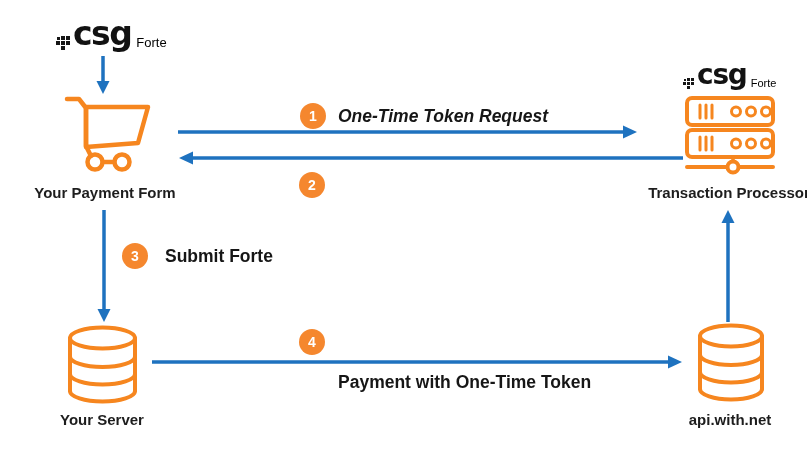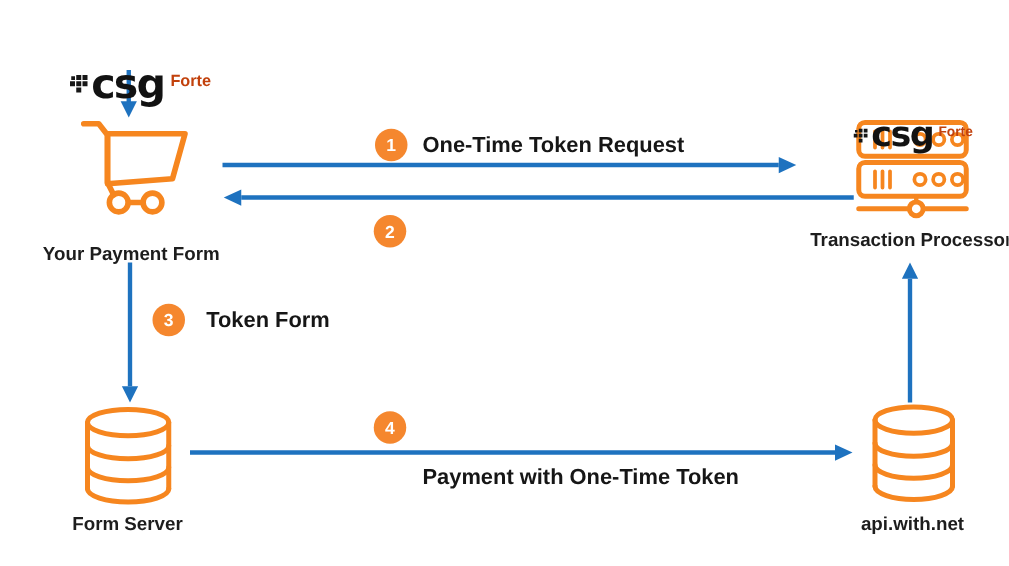--- a/index.html
+++ b/index.html
@@ -3,27 +3,27 @@
 <meta charset="utf-8">
 <style>
   html,body{margin:0;padding:0;background:#fff;}
   .canvas{
     position:relative;width:807px;height:453px;background:#ffffff;overflow:hidden;
     font-family:"Liberation Sans", sans-serif;color:#1b1b1b;
   }
   svg{position:absolute;left:0;top:0;}
 
   
-  .logo{position:absolute;display:flex;align-items:flex-start;white-space:nowrap;margin-top:33px;}
+  .logo{position:absolute;display:flex;align-items:flex-end;white-space:nowrap;}
   .logo .mark{display:grid;grid-template-rows:repeat(3,4px);grid-template-columns:repeat(3,4px);gap:1px;margin-top:10px;margin-right:3px;}
   .logo .mark i{display:block;}
   .logo .mark .m{background:#161616;}
   .logo .mark .s{background:#161616;width:3px;height:3px;align-self:end;justify-self:end;}
   .logo .csg{font-family:"DejaVu Sans",sans-serif;font-weight:800;letter-spacing:-1.5px;color:#121212;line-height:1;}
-  .logo .forte{font-weight:700;color:#c2410c;}
+  .logo .forte{font-weight:400;color:#000000;}
   .logo-lg .csg{font-size:33px;}
   .logo-lg .forte{font-size:13px;margin:7px 0 0 5px;}
   .logo-sm .mark{grid-template-rows:repeat(3,3px);grid-template-columns:repeat(3,3px);margin-top:9px;}
   .logo-sm .mark .s{width:2px;height:2px;}
   .logo-sm .csg{font-size:28px;letter-spacing:-1.2px;}
   .logo-sm .forte{font-size:11px;margin:6px 0 0 4px;}
 
   
   .node-label{position:absolute;font-weight:700;font-size:15px;color:#1d1d1d;transform:translateX(-50%);white-space:nowrap;}
   .step-label{position:absolute;font-weight:700;font-size:17.5px;color:#161616;transform:translateY(-50%);white-space:nowrap;}
@@ -136,29 +136,29 @@
         <i class="m"></i>
         <i class="m"></i>
         <i></i>
         <i class="m"></i>
         <i></i>
       </span>
     <span class="csg">csg</span>
     <span class="forte">Forte</span>
   </div>
 
-  <div class="node-label" style="left:105px;top:195px;">Your Payment Form</div>
+  <div class="node-label" style="left:105px;top:184px;">Your Payment Form</div>
   <div class="node-label" style="left:729px;top:184px;">Transaction Processor</div>
-  <div class="node-label" style="left:102px;top:411px;">Form Server</div>
+  <div class="node-label" style="left:102px;top:411px;">Your Server</div>
   <div class="node-label" style="left:730px;top:411px;">api.with.net</div>
 
   <div class="badge" style="left:313px;top:116px;">1</div>
-  <div class="step-label" style="left:338px;top:116px;">One-Time Token Request</div>
+  <div class="step-label" style="left:338px;top:116px;font-style:italic;">One-Time Token Request</div>
 
   <div class="badge" style="left:312px;top:185px;">2</div>
 
   <div class="badge" style="left:135px;top:256px;">3</div>
-  <div class="step-label" style="left:165px;top:256px;">Token Form</div>
+  <div class="step-label" style="left:165px;top:256px;">Submit Forte</div>
 
   <div class="badge" style="left:312px;top:342px;">4</div>
   <div class="step-label" style="left:338px;top:342px;margin-top:40px;">Payment with One-Time Token</div>
 
 </div>
 
 </body></html>

